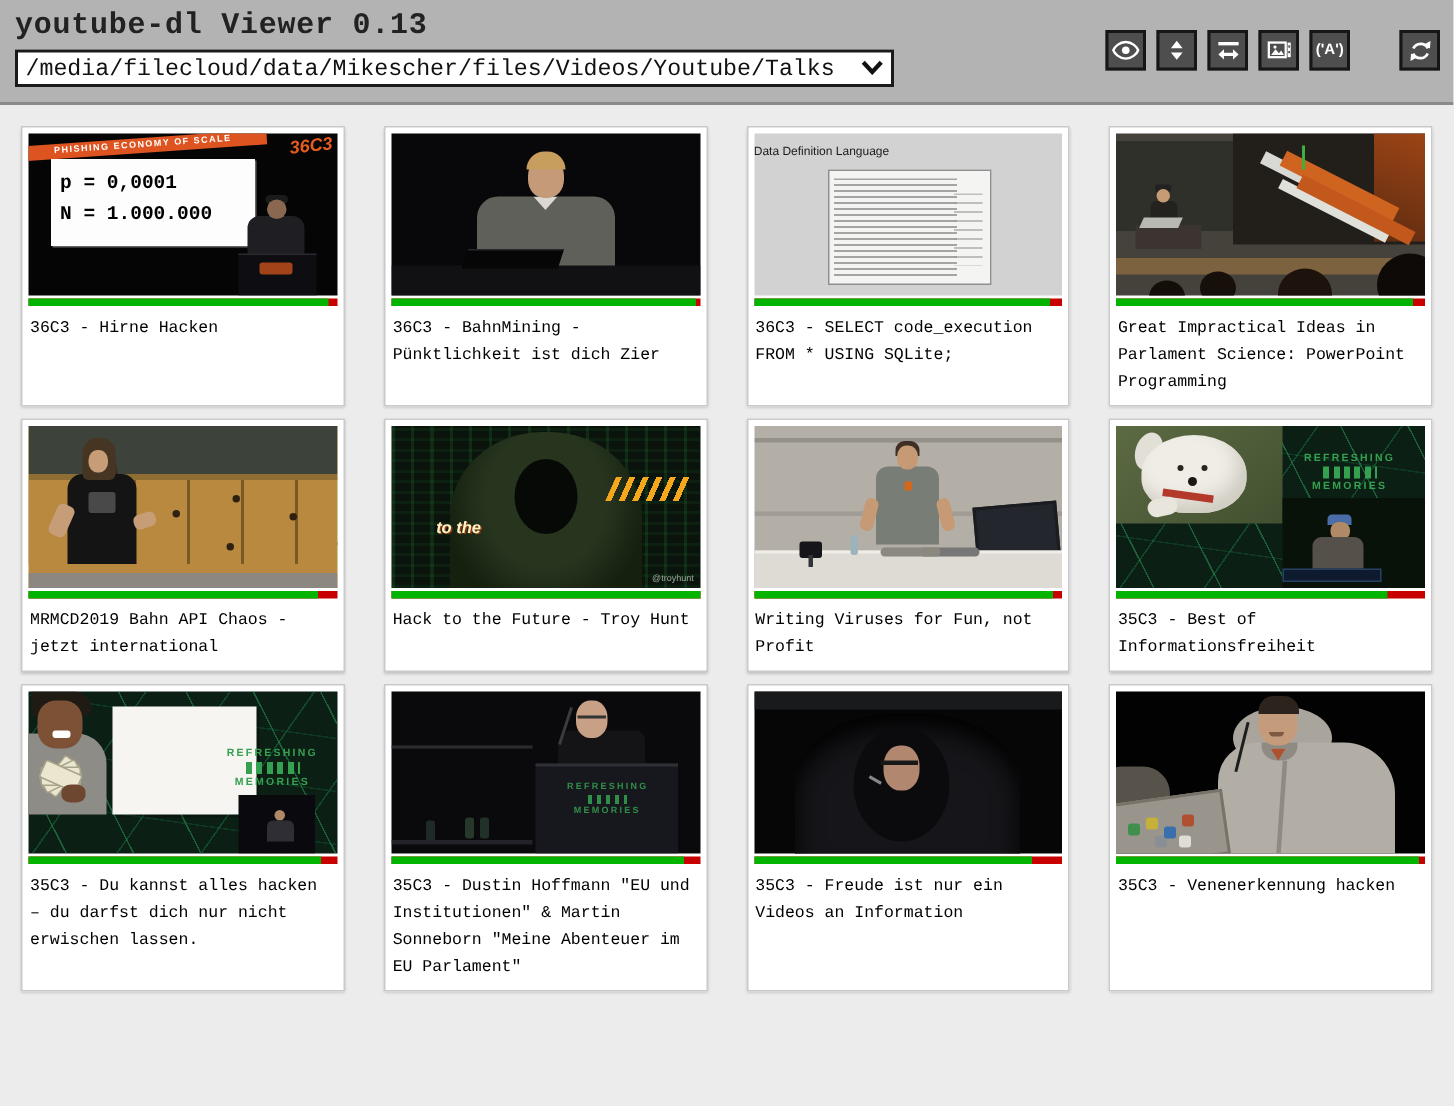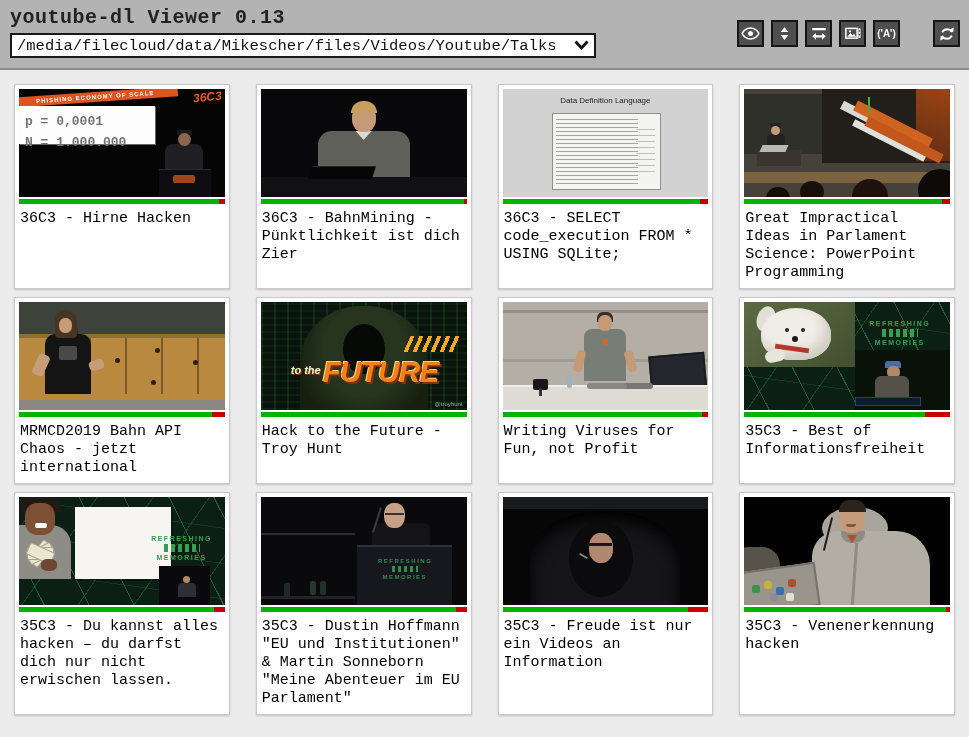--- a/index.html
+++ b/index.html
@@ -24,39 +24,39 @@
   
   main{display:grid;grid-template-columns:repeat(4,1fr);gap:8px 26px;
        padding:14px 14px 10px;align-items:stretch}
   .card{background:#fff;border:1px solid #c9c9c9;box-shadow:0 1px 2px rgba(0,0,0,.18);
         padding:4px;box-sizing:border-box;cursor:pointer}
   .thumb{position:relative;height:108px;overflow:hidden;background:#000;
          font-family:"Liberation Sans",sans-serif}
   .thumb>div{position:absolute;box-sizing:border-box}
   .bar{position:relative;height:5px;background:#c80000;margin-top:2px}
   .bar>i{position:absolute;left:0;top:0;bottom:0;background:#00b400}
-  .vtitle{font-size:15px;line-height:18px;color:#000;padding:6px 1px 2px;
+  .vtitle{font-size:11px;line-height:18px;color:#000;padding:6px 1px 2px;
           font-family:"Liberation Mono","DejaVu Sans Mono",monospace}
 
   
   .net{background-color:#0c1f15;background-image:
     repeating-linear-gradient(63deg,transparent 0 22px,rgba(44,170,96,.45) 22px 23px,transparent 23px 40px),
     repeating-linear-gradient(-55deg,transparent 0 28px,rgba(30,140,80,.38) 28px 29px,transparent 29px 46px),
     repeating-linear-gradient(8deg,transparent 0 34px,rgba(20,110,60,.3) 34px 35px)}
   .rlogo{color:#35a04f;font:bold 7px/9px "Liberation Sans",sans-serif;letter-spacing:1.5px;text-align:center}
   .rlogo span{display:block}
   .rlogo .px{display:block;height:8px;margin:1px auto;width:36px;
              background:repeating-linear-gradient(90deg,#35a04f 0 4px,transparent 4px 7px)}
 
   
   #t1{background:#050505}
   .t1-banner{top:3px;left:-6px;width:80%;height:10px;background:#dd5420;transform:rotate(-4deg);
              color:#fff;font:bold 6px/10px "Liberation Sans",sans-serif;text-align:center;
              letter-spacing:1px;white-space:nowrap;overflow:hidden}
-  .t1-box{left:0;top:17px;width:66%;height:38px;background:#fdfdfd;color:#737373;
+  .t1-box{left:15px;top:17px;width:66%;height:58px;background:#fdfdfd;color:#000000;
           font:bold 13px/21px "Liberation Mono",monospace;padding:5px 6px;box-shadow:1px 1px 0 #666}
   .t1-logo{right:3px;top:2px;color:#e85b1e;font:bold italic 12px/12px "Liberation Sans",sans-serif;
            transform:rotate(-6deg)}
   .t1-cap{right:33px;top:41px;width:15px;height:6px;border-radius:3px;background:#1b1b1b}
   .t1-head{right:34px;top:44px;width:13px;height:13px;border-radius:50%;background:#8a6750}
   .t1-body{right:22px;top:55px;width:38px;height:30px;border-radius:8px 8px 0 0;background:#1f1f23}
   .t1-pod{right:14px;bottom:0;width:52px;height:28px;background:#0e0e12;border-top:1px solid #2a2a30}
   .t1-podlogo{right:30px;bottom:14px;width:22px;height:8px;background:#d4561c;opacity:.75;border-radius:2px}
 
   
@@ -65,21 +65,21 @@
   .t2-collar{left:50%;top:42px;width:16px;height:9px;margin-left:-8px;background:#dcd8d2;
              clip-path:polygon(0 0,100% 0,50% 100%)}
   .t2-head{left:50%;top:16px;width:24px;height:27px;margin-left:-12px;border-radius:45%;background:#c49a78}
   .t2-hair{left:50%;top:12px;width:26px;height:12px;margin-left:-13px;border-radius:12px 12px 0 0;background:#c79e5e}
   .t2-desk{left:0;right:0;bottom:0;height:20px;background:#111114}
   .t2-laptop{left:24%;bottom:18px;width:64px;height:13px;background:#060607;transform:skewX(-18deg);
              border-top:1px solid #26262c}
 
   
   #t3{background:#d2d2d2}
-  .t3-head{top:7px;left:0;width:100%;text-align:center;font:8px/9px "Liberation Sans",sans-serif;color:#1a1a1a}
+  .t3-head{top:7px;left:0;width:100%;text-align:left;font:8px/9px "Liberation Sans",sans-serif;color:#1a1a1a}
   .t3-box{left:24%;top:24px;width:53%;bottom:7px;background:#f4f4f2;border:1px solid #8f8f8f}
   .t3-lines{left:26%;top:30px;width:40%;bottom:12px;
             background:repeating-linear-gradient(#8a8a8a 0 1px,transparent 1px 4px);opacity:.75}
   .t3-lines2{right:26%;top:40px;width:9%;bottom:20px;
              background:repeating-linear-gradient(#9a9a9a 0 1px,transparent 1px 6px);opacity:.6}
 
   
   #t4{background:#45423c}
   .t4-board{left:0;top:5px;width:45%;height:60px;background:#30302b}
   .t4-screen{left:38%;top:0;right:0;height:74px;background:#221f1b}
@@ -383,21 +383,20 @@
       </div>
     <div class="vtitle">MRMCD2019 Bahn API Chaos - jetzt international</div>
   </div>
 
   <div class="card">
     <div class="thumb" id="t6">
       <div class="t6-hood"></div>
         <div class="t6-face"></div>
       <div class="t6-stripes"></div>
       <div class="t6-tothe">to the</div>
-      <div class="t6-future">FUTURE</div>
       <div class="t6-credit">@troyhunt</div>
     </div>
     <div class="bar">
         <i style="width: 100%;"></i>
       </div>
     <div class="vtitle">Hack to the Future - Troy Hunt</div>
   </div>
 
   <div class="card">
     <div class="thumb" id="t7">

